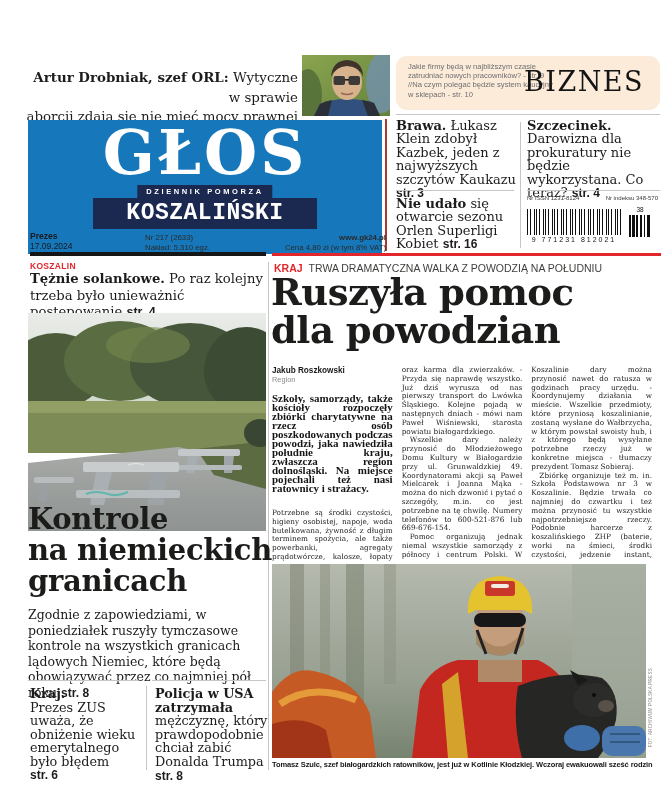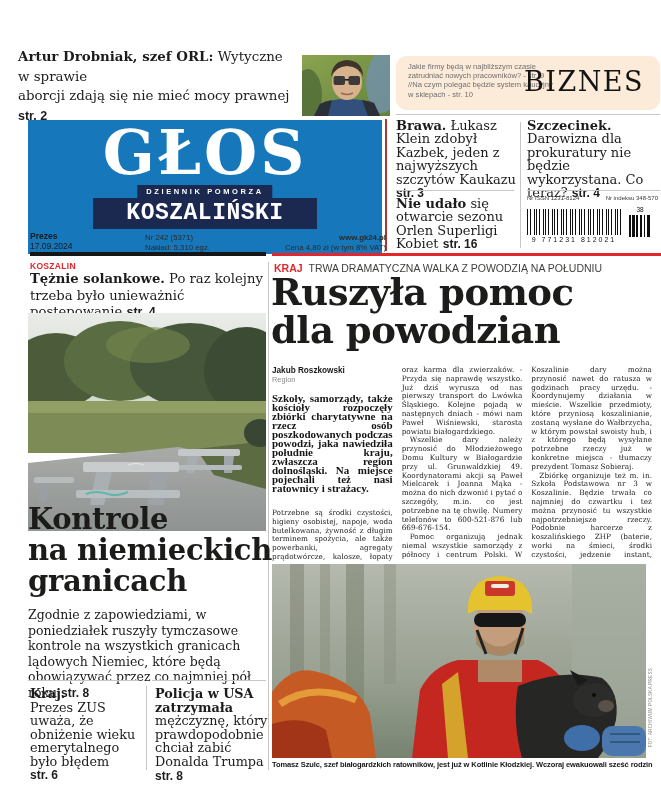--- a/index.html
+++ b/index.html
@@ -4,21 +4,21 @@
 <style>
   html,body{margin:0;padding:0;background:#fff;}
   #page{position:relative;width:661px;height:800px;background:#fff;overflow:hidden;
         font-family:"DejaVu Serif",serif;color:#1a1a1a;}
   .abs{position:absolute;}
   .sans{font-family:"Liberation Sans",sans-serif;}
   .b{font-weight:bold;}
   .red{color:#e2262c;}
   .rule{background:#c6c6c6;}
   
-  #topstrip-text{left:18px;top:47px;width:280px;text-align:left;font-size:13.4px;line-height:19.5px;color:#1c1c1c;}
+  #topstrip-text{left:18px;top:68px;width:280px;text-align:right;font-size:13.4px;line-height:19.5px;color:#1c1c1c;}
   #topstrip-text .ref{font-family:"Liberation Sans",sans-serif;font-weight:bold;font-size:12.5px;}
   #topstrip-photo{left:302px;top:55px;width:88px;height:61px;overflow:hidden;}
   #biznes-box{left:396px;top:56px;width:264px;height:54px;background:#fcebd8;border-radius:11px;}
   #biznes-text{position:absolute;left:12px;top:6px;width:146px;font-size:7.6px;line-height:9.2px;color:#6d6e71;}
   #biznes-brand{position:absolute;right:16px;top:10px;font-size:27px;letter-spacing:1.5px;color:#141414;}
   #rule-top{left:396px;top:114px;width:264px;height:1px;}
   #vrule-red{left:385px;top:119px;width:2px;height:132px;background:#a83832;}
   
   #masthead{left:28px;top:120px;width:354px;height:134px;background:#1677bb;}
   #glos{position:absolute;left:0;right:0;top:0px;text-align:center;font-weight:bold;font-size:61px;
@@ -130,21 +130,21 @@
   <div id="masthead" class="abs">
     <div id="glos">GŁOS</div>
     <div id="dz-strip" class="sans">DZIENNIK POMORZA</div>
     <div id="kz-band">KOSZALIŃSKI</div>
   </div>
   <div id="day" class="abs sans">
     <div class="b">Prezes</div>
     <div>17.09.2024</div>
   </div>
   <div id="issue" class="abs sans">
-    <div>Nr 242 (5371)</div>
+    <div>Nr 217 (2633)</div>
     <div>Nakład: 5.310 egz.</div>
   </div>
   <div id="webprice" class="abs sans">
     <div class="b">www.gk24.pl</div>
     <div>Cena 4,80 zł (w tym 8% VAT)</div>
   </div>
   <div id="rule-black" class="abs"></div>
   <div id="rule-red" class="abs"></div>
 
   <div id="brawa" class="abs rteaser">

